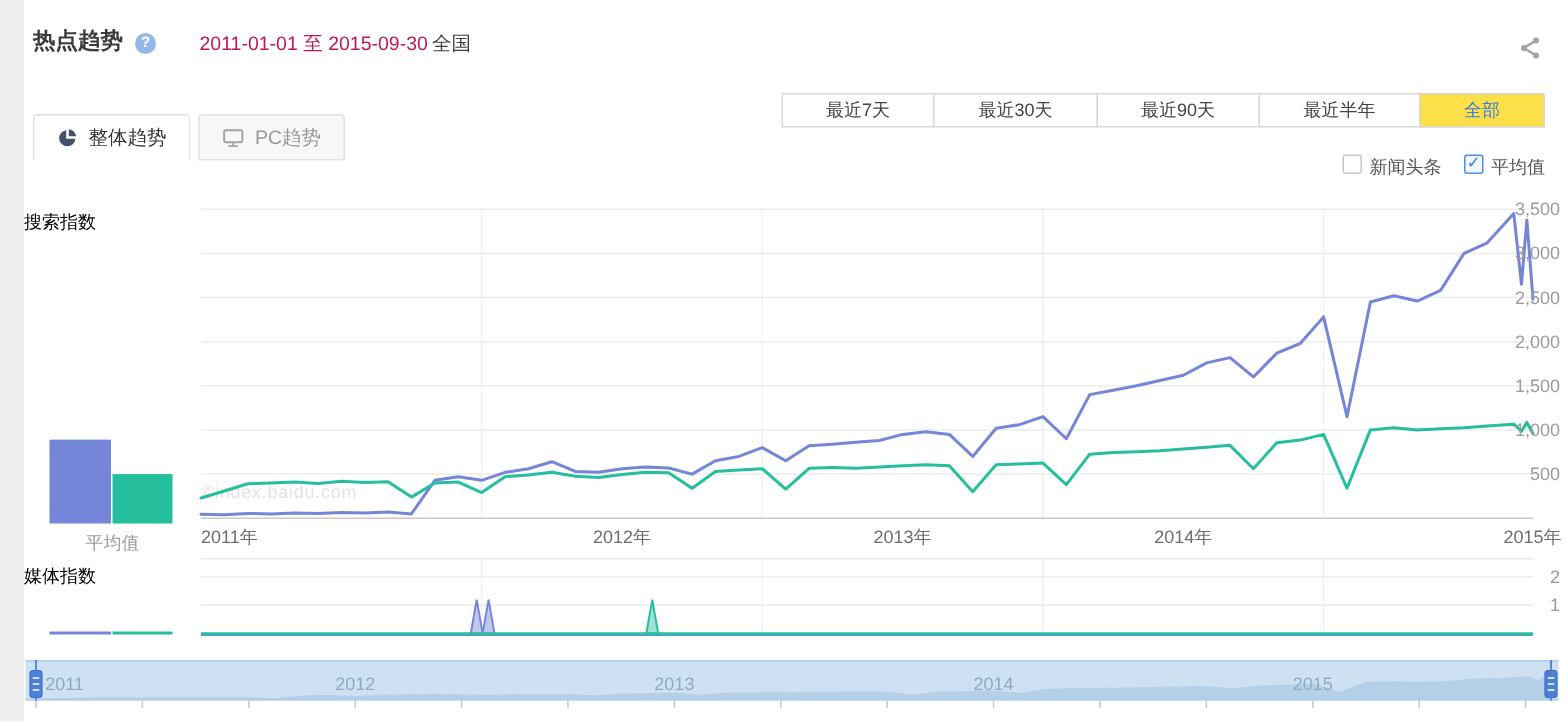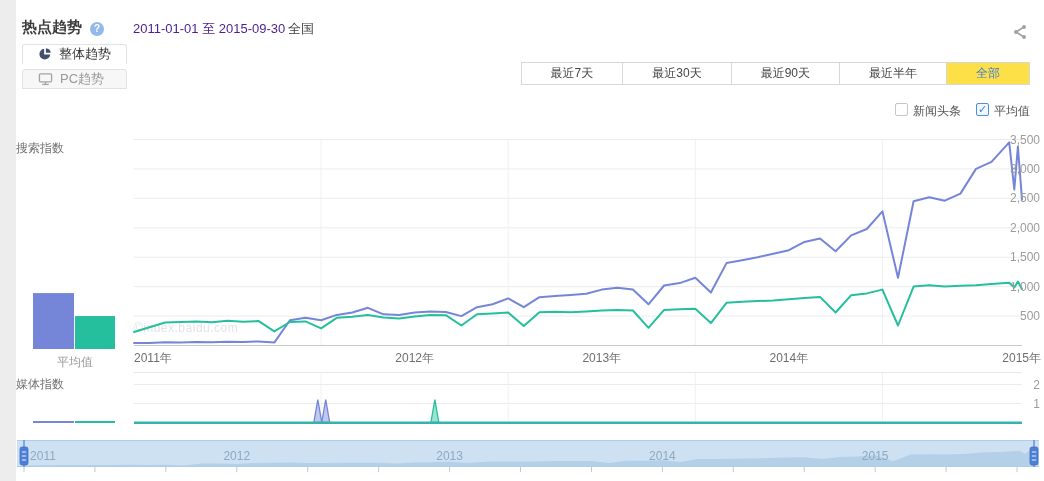--- a/index.html
+++ b/index.html
@@ -3,46 +3,46 @@
 <meta charset="utf-8">
 <style>
   html,body{margin:0;padding:0;background:#fff;}
   body{font-family:"Liberation Sans","DejaVu Sans",sans-serif;-webkit-font-smoothing:antialiased;}
   #stage{position:relative;width:1044px;height:481px;background:#fff;overflow:hidden;}
   .left-strip{position:absolute;left:0;top:0;width:16px;height:481px;background:#ededed;}
   
   .page-title{position:absolute;left:22px;top:18px;font-size:15px;font-weight:bold;color:#3c3c3c;}
   .help-icon{position:absolute;left:90px;top:22px;width:14px;height:14px;border-radius:50%;background:#93b9ea;color:#fff;
     font-size:10px;font-weight:bold;text-align:center;line-height:14px;cursor:pointer;}
-  .date-range{position:absolute;left:133px;top:20px;font-size:13px;color:#4c1d95;}
+  .date-range{position:absolute;left:133px;top:20px;font-size:13px;color:#be185d;}
   .region{position:absolute;left:288px;top:20px;font-size:13px;color:#404040;}
   .share-wrap{position:absolute;left:1011px;top:23px;width:18px;height:18px;cursor:pointer;}
   
-  .tabs{position:absolute;left:22px;top:44px;display:flex;gap:5px;height:31px;flex-direction:column;}
+  .tabs{position:absolute;left:22px;top:76px;display:flex;gap:5px;height:31px;}
   .tab{display:flex;align-items:center;gap:7px;padding:0 15px;height:29px;border:1px solid #e2e2e2;border-radius:3px 3px 0 0;
     background:#f7f7f7;color:#999;font-size:13px;cursor:pointer;}
   .tab.active{background:#fff;border-bottom-color:#fff;color:#333;}
   .tab svg{display:block;}
   
   .ranges{position:absolute;right:14px;top:62px;display:flex;}
   .range-btn{height:21px;line-height:21px;padding:0 29px;border:1px solid #d8d8d8;margin-left:-1px;font-size:12px;color:#444;
     background:#fff;cursor:pointer;white-space:nowrap;}
   .range-btn:first-child{margin-left:0;}
   .range-btn.active{background:#fde047;color:#3f7ae0;}
   
   .legend{position:absolute;left:33px;top:105px;display:flex;gap:20px;}
   .legend-item{display:flex;align-items:center;gap:7px;font-size:12px;color:#555;cursor:pointer;}
   .swatch{width:10px;height:10px;border-radius:2px;}
   .toggles{position:absolute;right:14px;top:103px;display:flex;gap:15px;}
   .toggle{display:flex;gap:5px;font-size:12px;color:#555;cursor:pointer;}
   .cbox{width:13px;height:13px;border:1px solid #c6c6c6;border-radius:2px;background:#fff;box-sizing:border-box;
     font-size:11px;line-height:11px;text-align:center;}
   .cbox.checked{border-color:#4a90e2;color:#3a7fe0;background:#f2f8ff;font-weight:bold;}
   
-  .axis-caption{position:absolute;font-size:12px;color:#737373;}
+  .axis-caption{position:absolute;font-size:12px;color:#000000;}
   .avg-caption{position:absolute;left:40px;top:354px;width:70px;text-align:center;font-size:12px;color:#9b9b9b;}
   .watermark{position:absolute;left:134px;top:321px;font-size:12px;color:#e3e3e3;letter-spacing:.5px;}
   
   #chart-svg{position:absolute;left:0;top:0;}
   #chart-svg text{font-family:"Liberation Sans","DejaVu Sans",sans-serif;}
 </style>
 </head>
 <body>
 
 <div id="stage">

